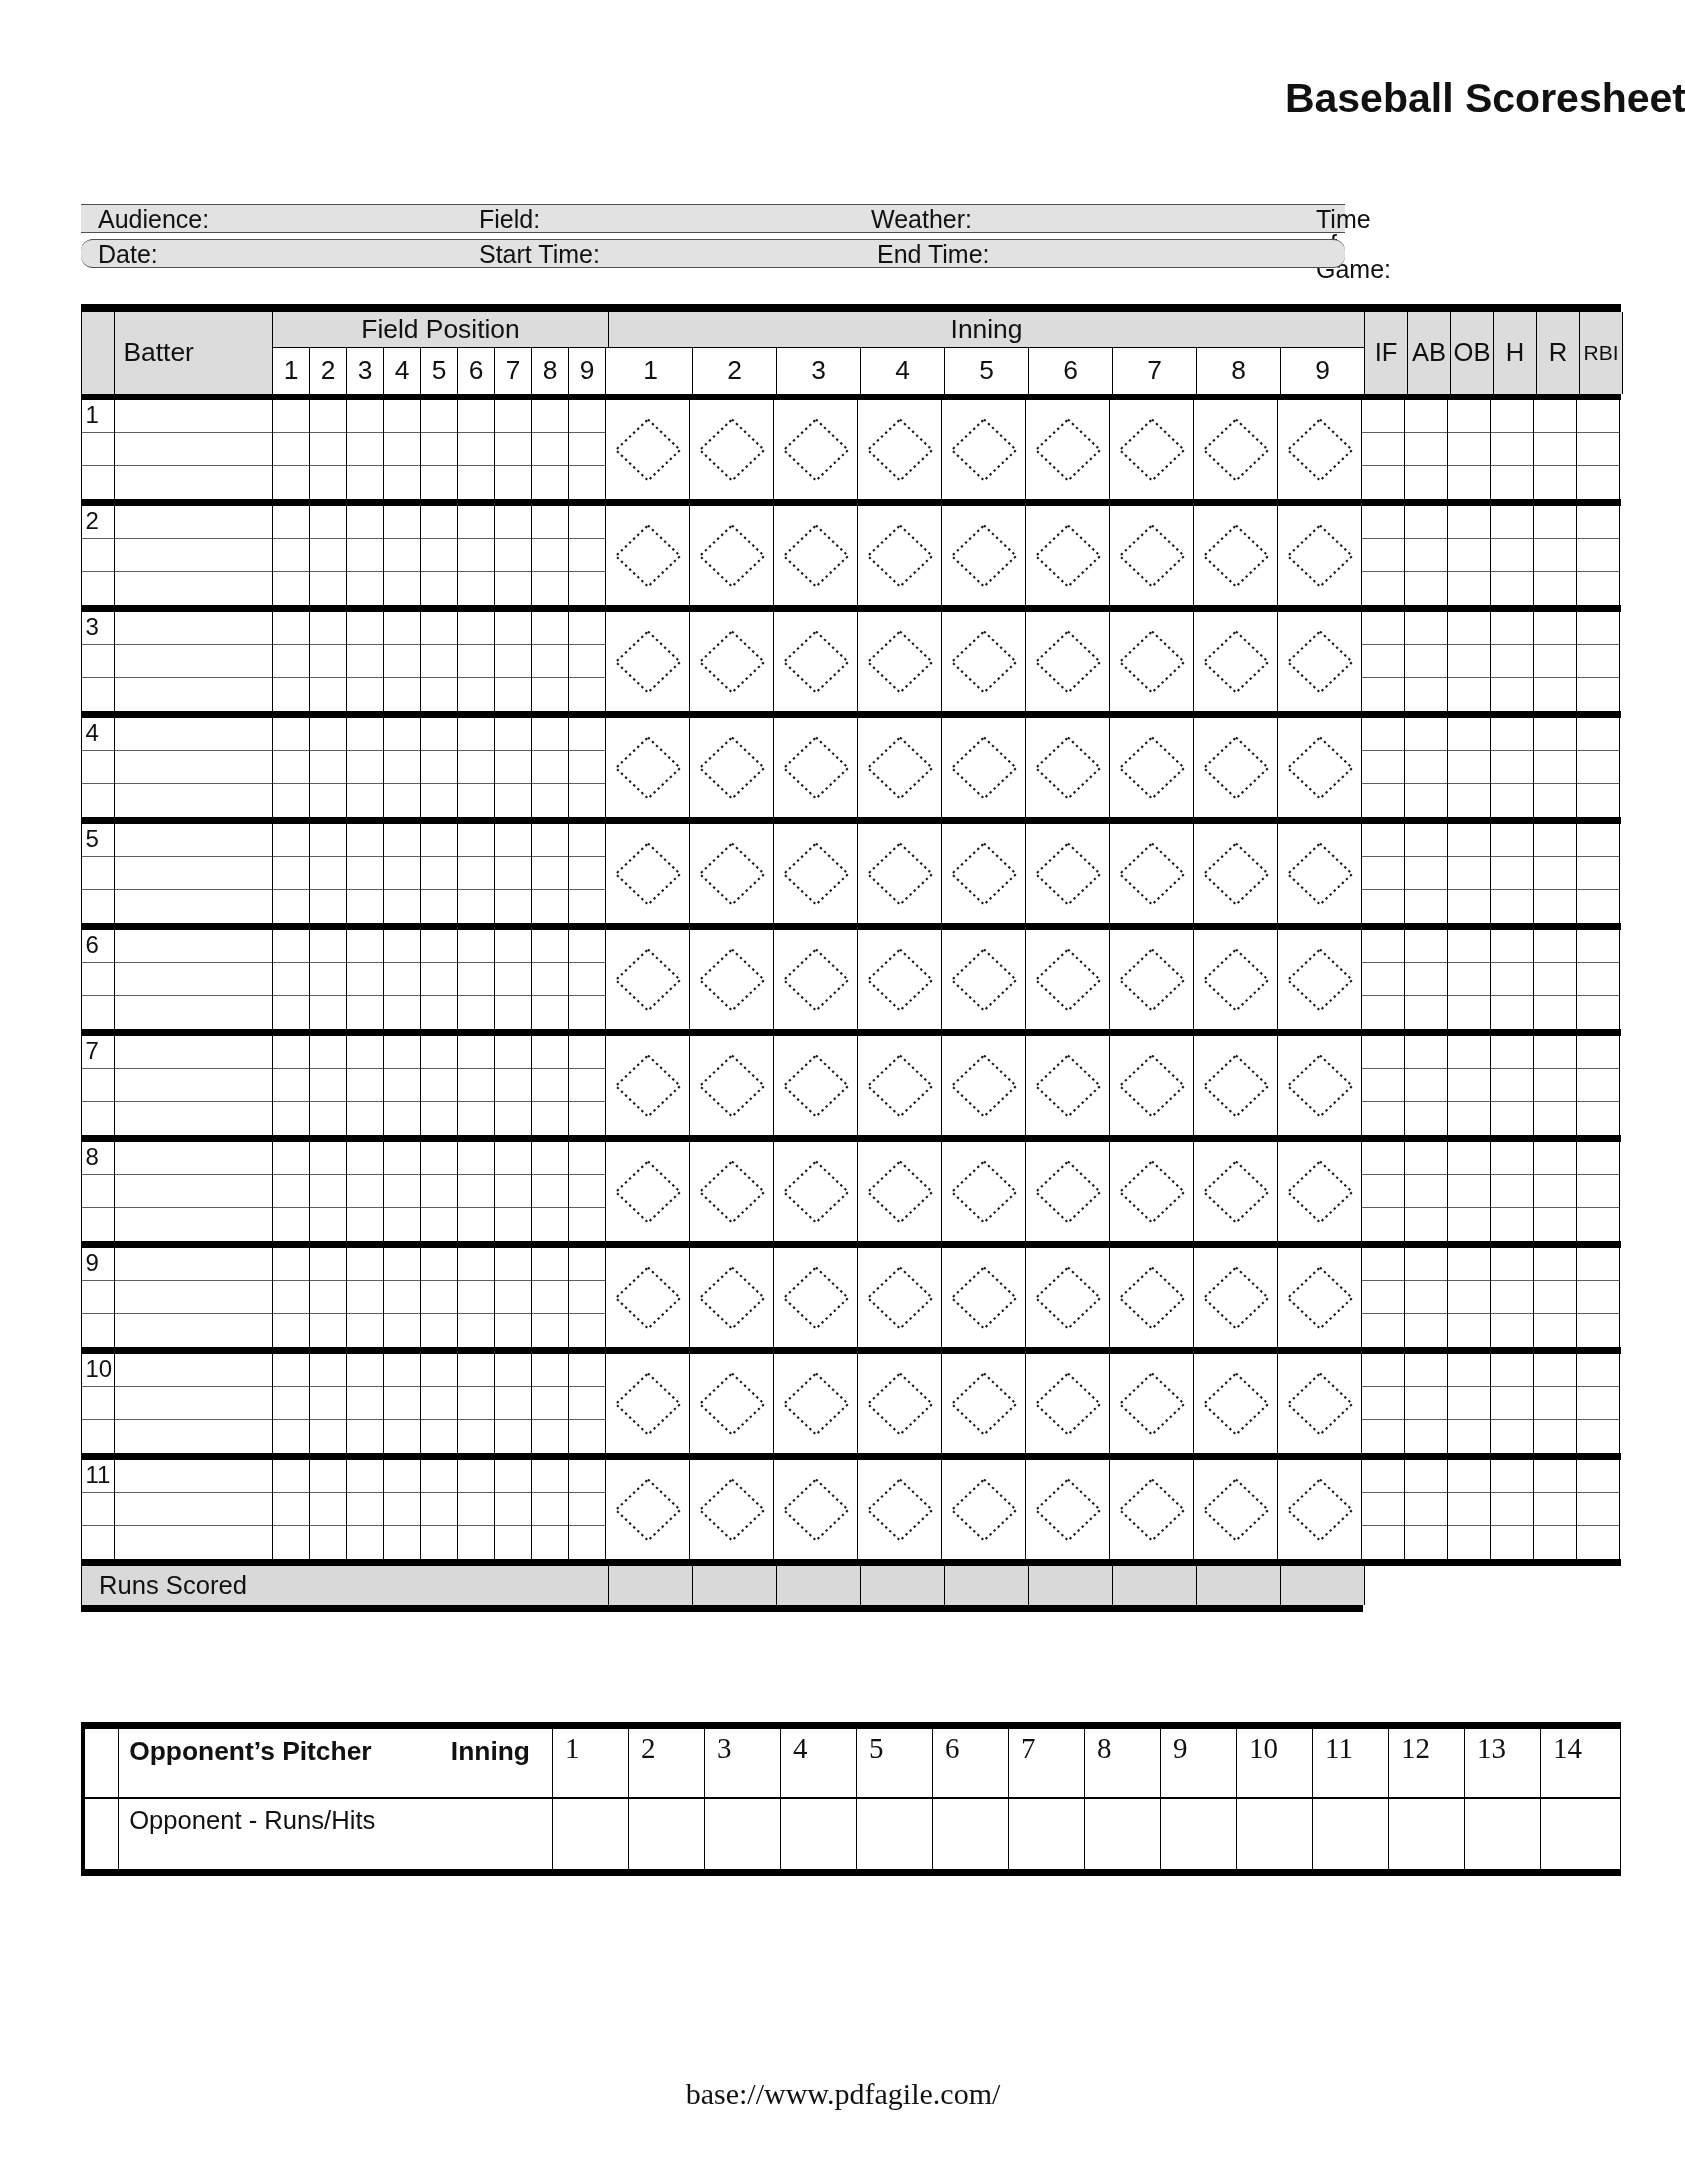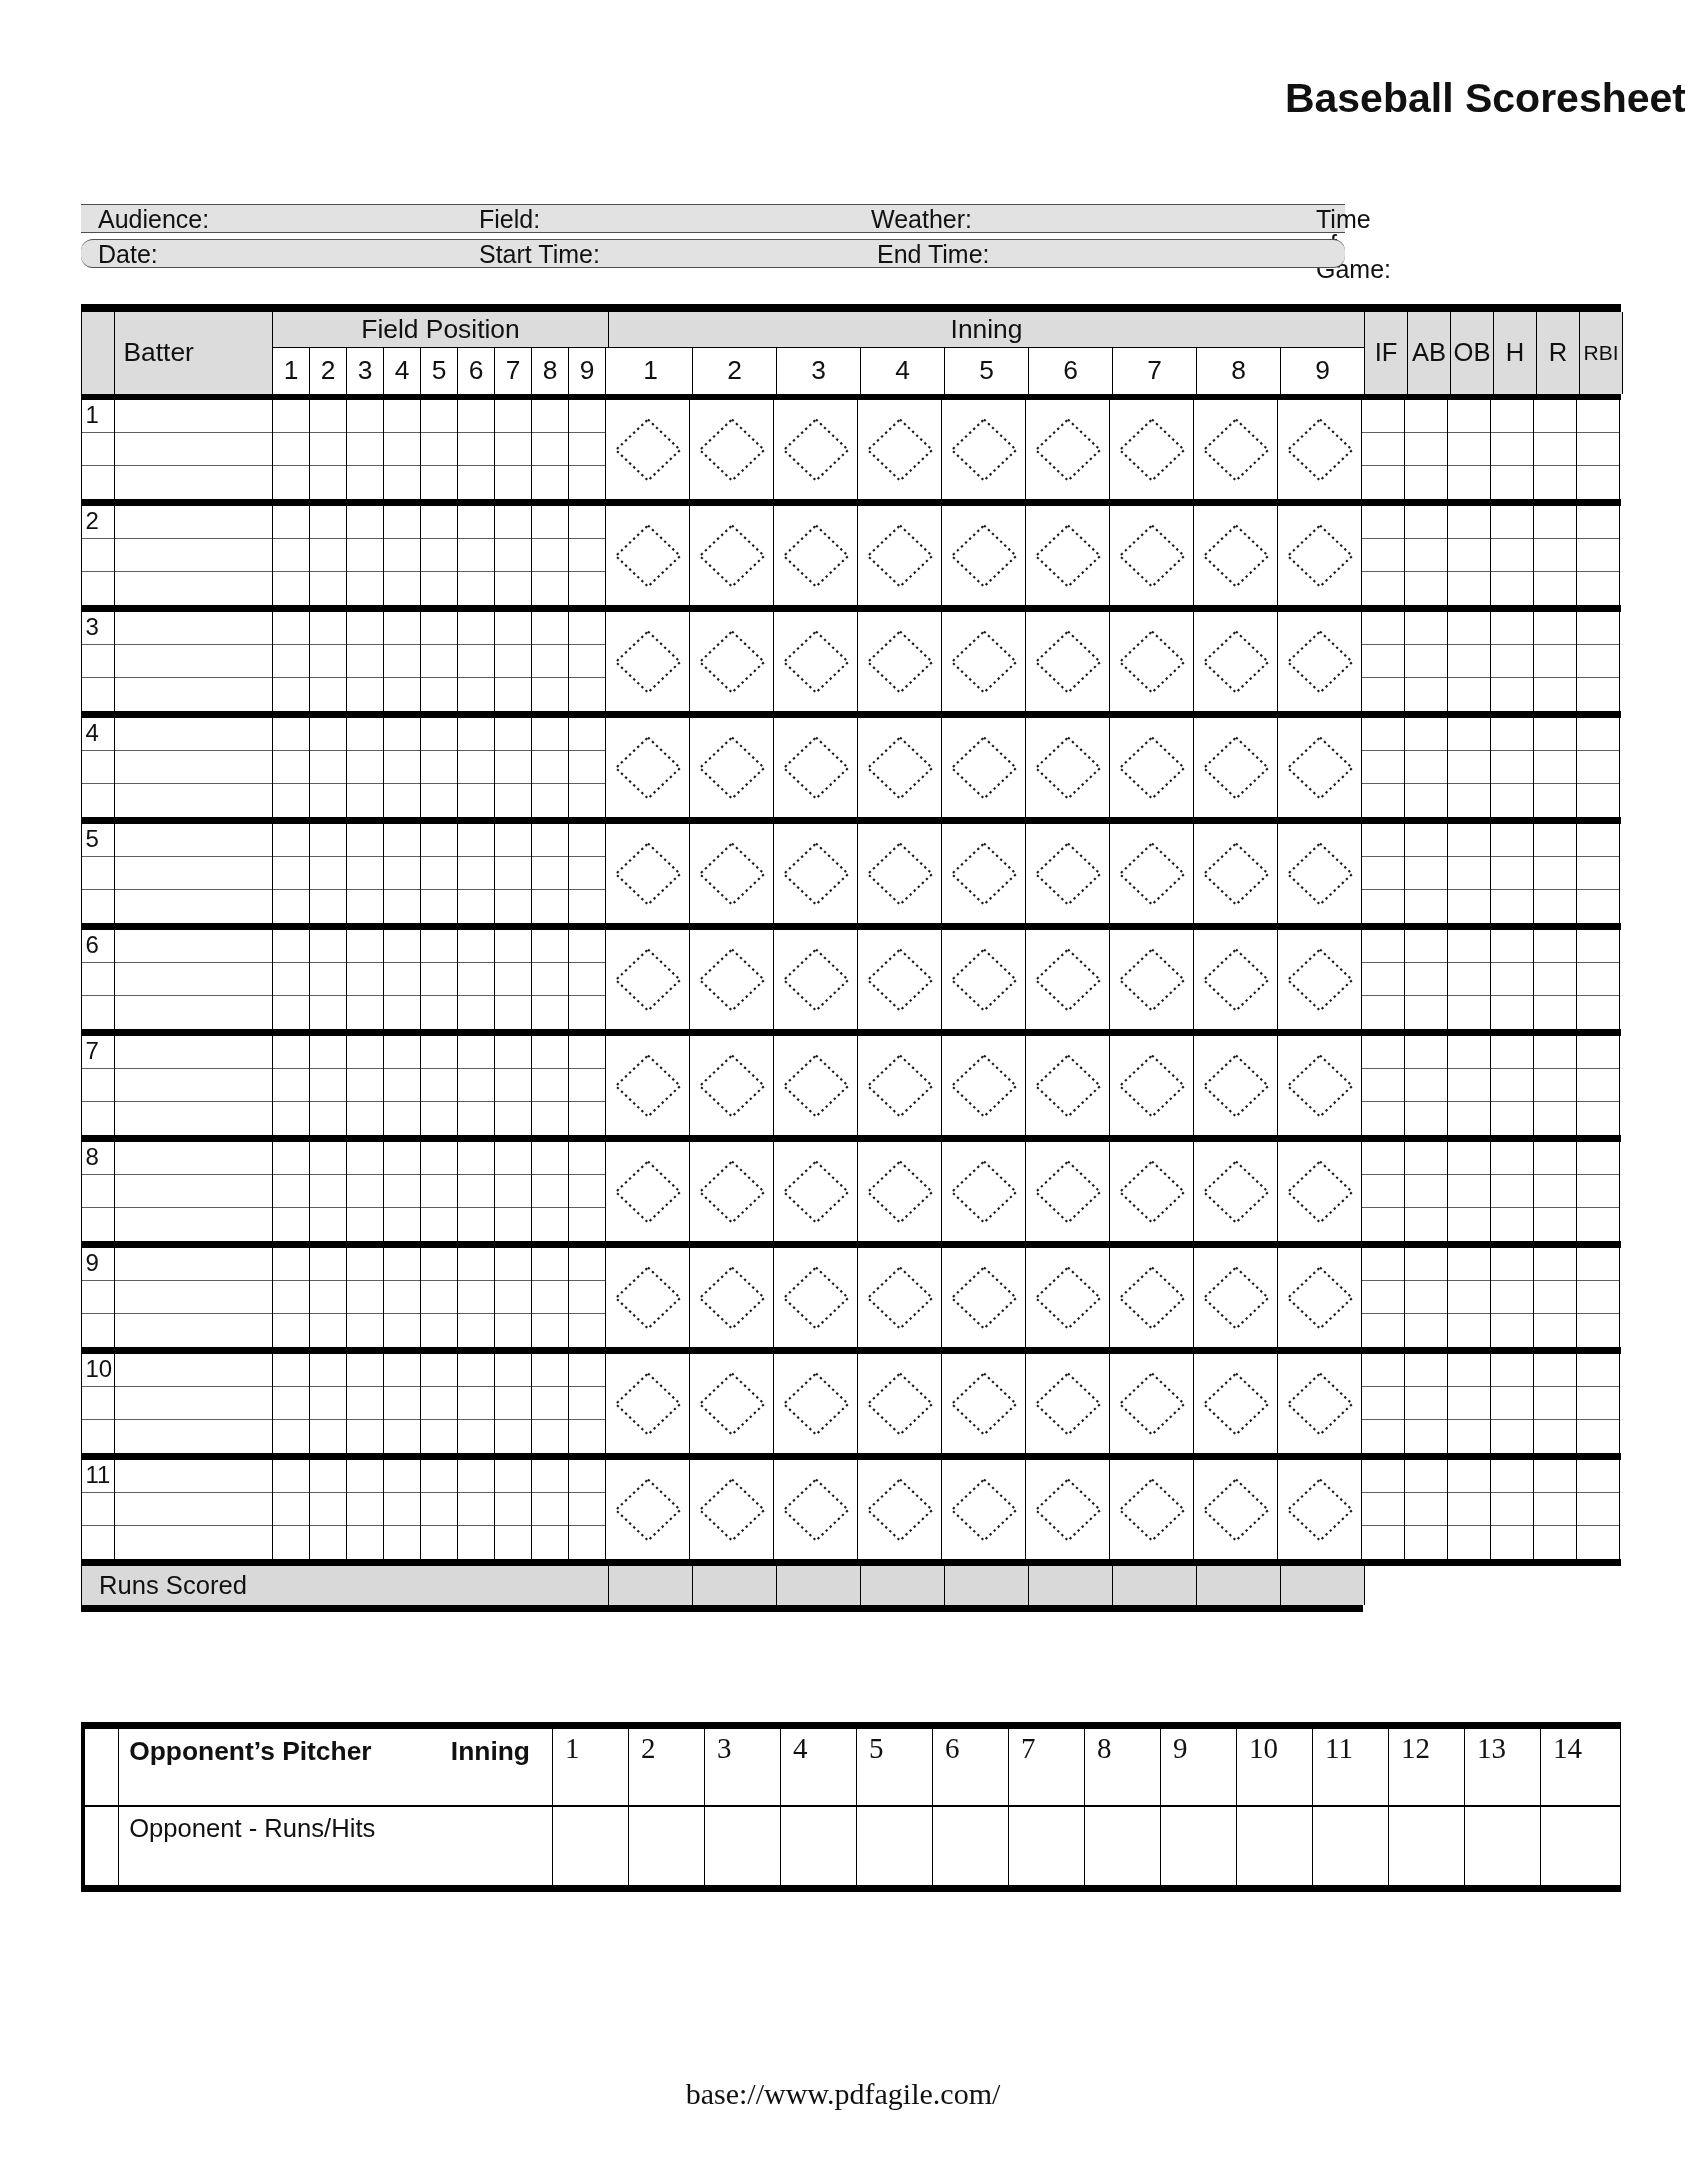--- a/index.html
+++ b/index.html
@@ -74,21 +74,21 @@
     font-size:25.6px;display:flex;align-items:center;padding-left:17px;
   }
   .runs-cell{flex:0 0 84px;background:var(--runs-gray,#d9d9d9);border-right:1.7px solid #000;}
   
   .opp{
     position:absolute;left:81px;top:1722px;width:1540px;box-sizing:border-box;
     border-top:7.7px solid #000;border-bottom:7.7px solid #000;
     border-left:4.3px solid #000;border-right:1.7px solid #000;
   }
   .opp *{box-sizing:border-box;}
-  .o-row{display:flex;height:78px;border-bottom:2.6px solid #000;}
+  .o-row{display:flex;height:70px;border-bottom:2.6px solid #000;}
   .o-row:last-child{border-bottom:none;}
   .o-c0{flex:0 0 34px;border-right:1.7px solid #000;}
   .o-label{flex:0 0 434px;border-right:1.7px solid #000;font-size:25.6px;padding:6.8px 22px 0 10.2px;}
   .o-label.hdr-l{display:flex;justify-content:space-between;font-weight:bold;font-size:26.4px;}
   .o-cell{flex:0 0 76px;border-right:1.7px solid #000;
           font-family:"Liberation Serif","DejaVu Serif",serif;font-size:29px;
           padding:3.4px 0 0 12px;}
   .o-cell:last-child{border-right:none;}
   
   .footer{

